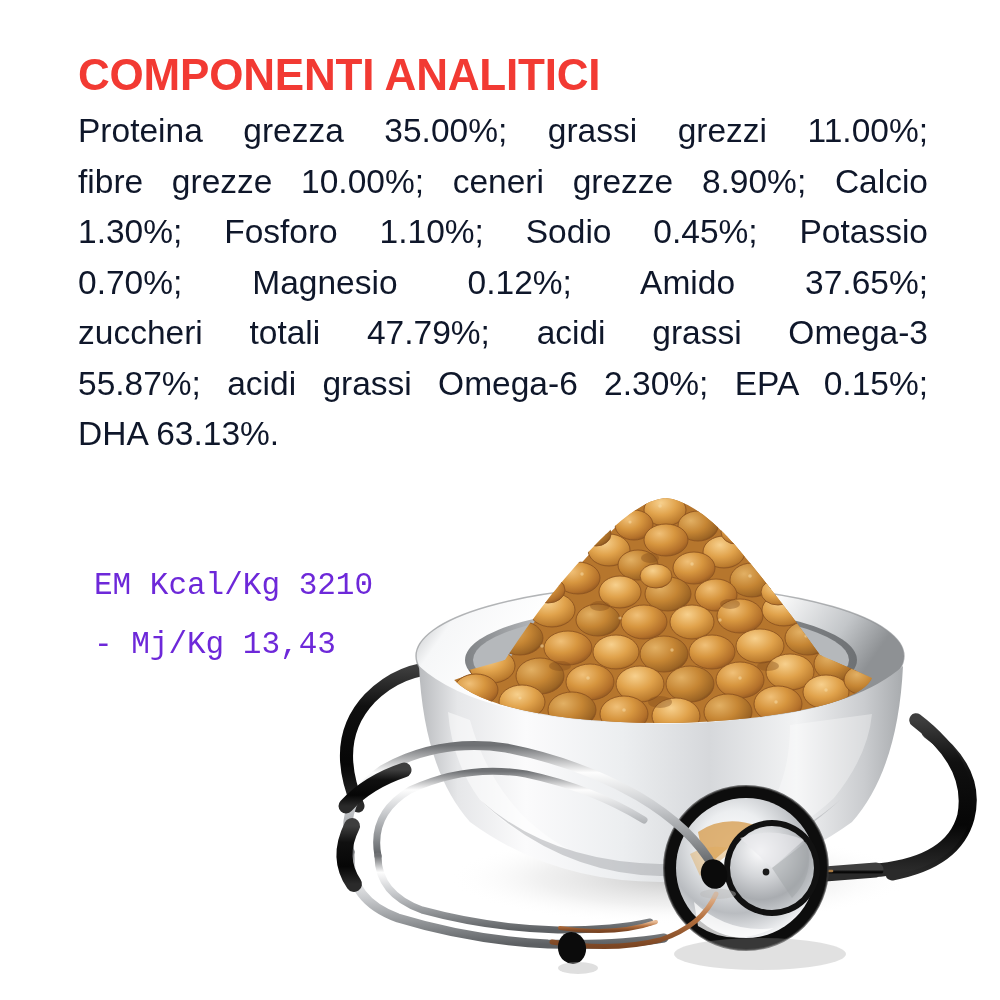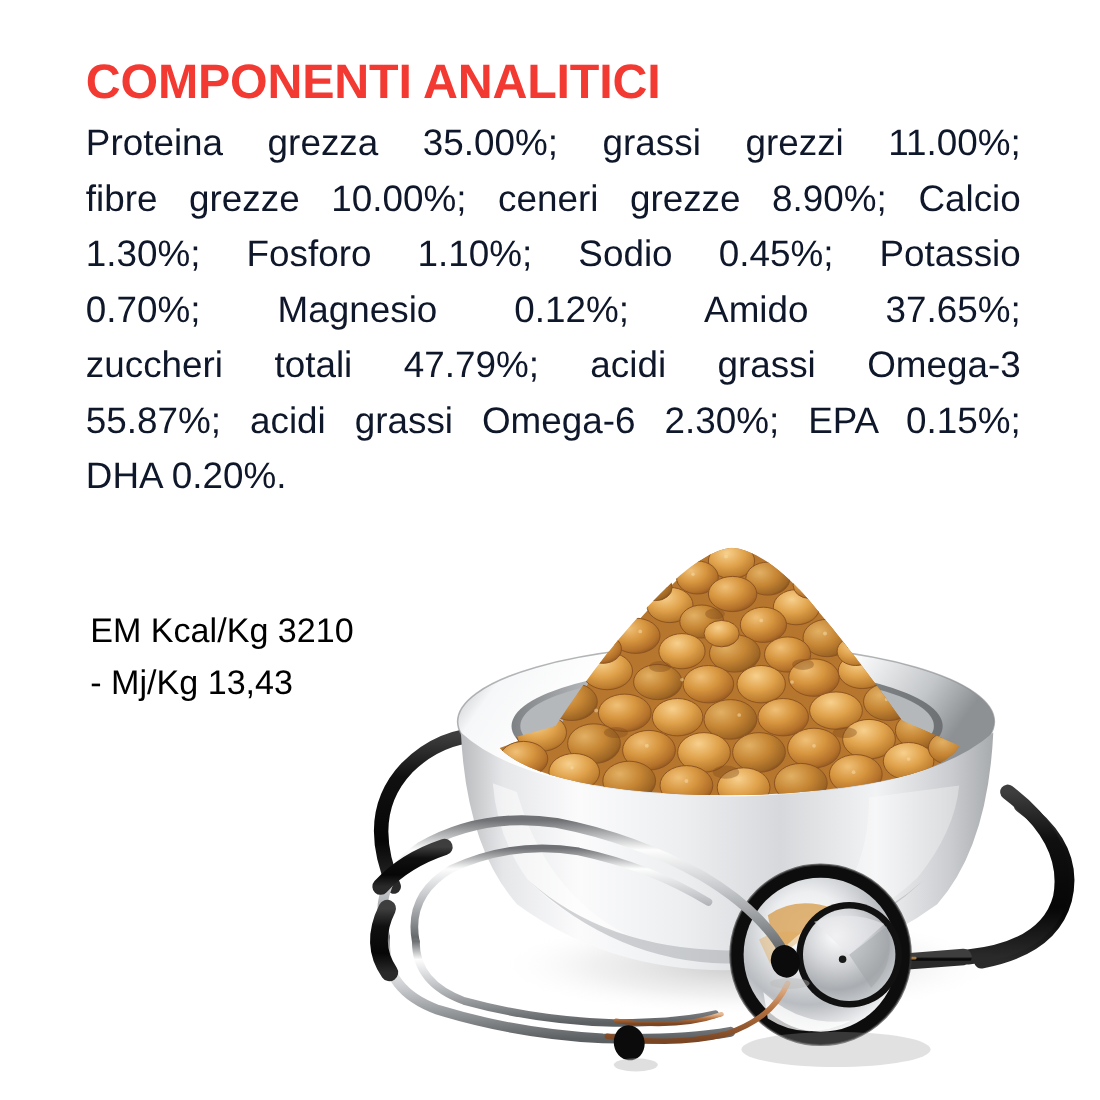--- a/index.html
+++ b/index.html
@@ -74,23 +74,24 @@
     color: #F23A33;
     font-weight: bold;
     font-size: 36px;
     line-height: 1.05;
     margin: 0 0 6px 0;
     white-space: nowrap;
   }
   .energy-line {
     font-size: 31px;
     line-height: 43px;
-    color: #000000;
-    margin: 4px;
+    color: #6d28d9;
+    margin: 16px;
     white-space: nowrap;
+    font-family: Liberation Mono, monospace;
   }
 
   
   .photo {
     position: absolute;
     left: 320px;
     top: 470px;
     width: 680px;
     height: 530px;
     z-index: 1;
@@ -371,21 +372,21 @@
   <div class="content">
     <h1 class="section-heading">COMPONENTI ANALITICI</h1>
 
     <div class="analytic-paragraph">
       <span class="jline">Proteina grezza 35.00%; grassi grezzi 11.00%;</span>
       <span class="jline">fibre grezze 10.00%; ceneri grezze 8.90%; Calcio</span>
       <span class="jline">1.30%; Fosforo 1.10%; Sodio 0.45%; Potassio</span>
       <span class="jline">0.70%; Magnesio 0.12%; Amido 37.65%;</span>
       <span class="jline">zuccheri totali 47.79%; acidi grassi Omega-3</span>
       <span class="jline">55.87%; acidi grassi Omega-6 2.30%; EPA 0.15%;</span>
-      <span class="jline last">DHA 0.20%.</span>
+      <span class="jline last">DHA 63.13%.</span>
     </div>
   </div>
 
   <div class="energy-block">
     <p class="energy-line">EM Kcal/Kg 3210</p>
     <p class="energy-line">- Mj/Kg 13,43</p>
   </div>
 
 </div>
 

